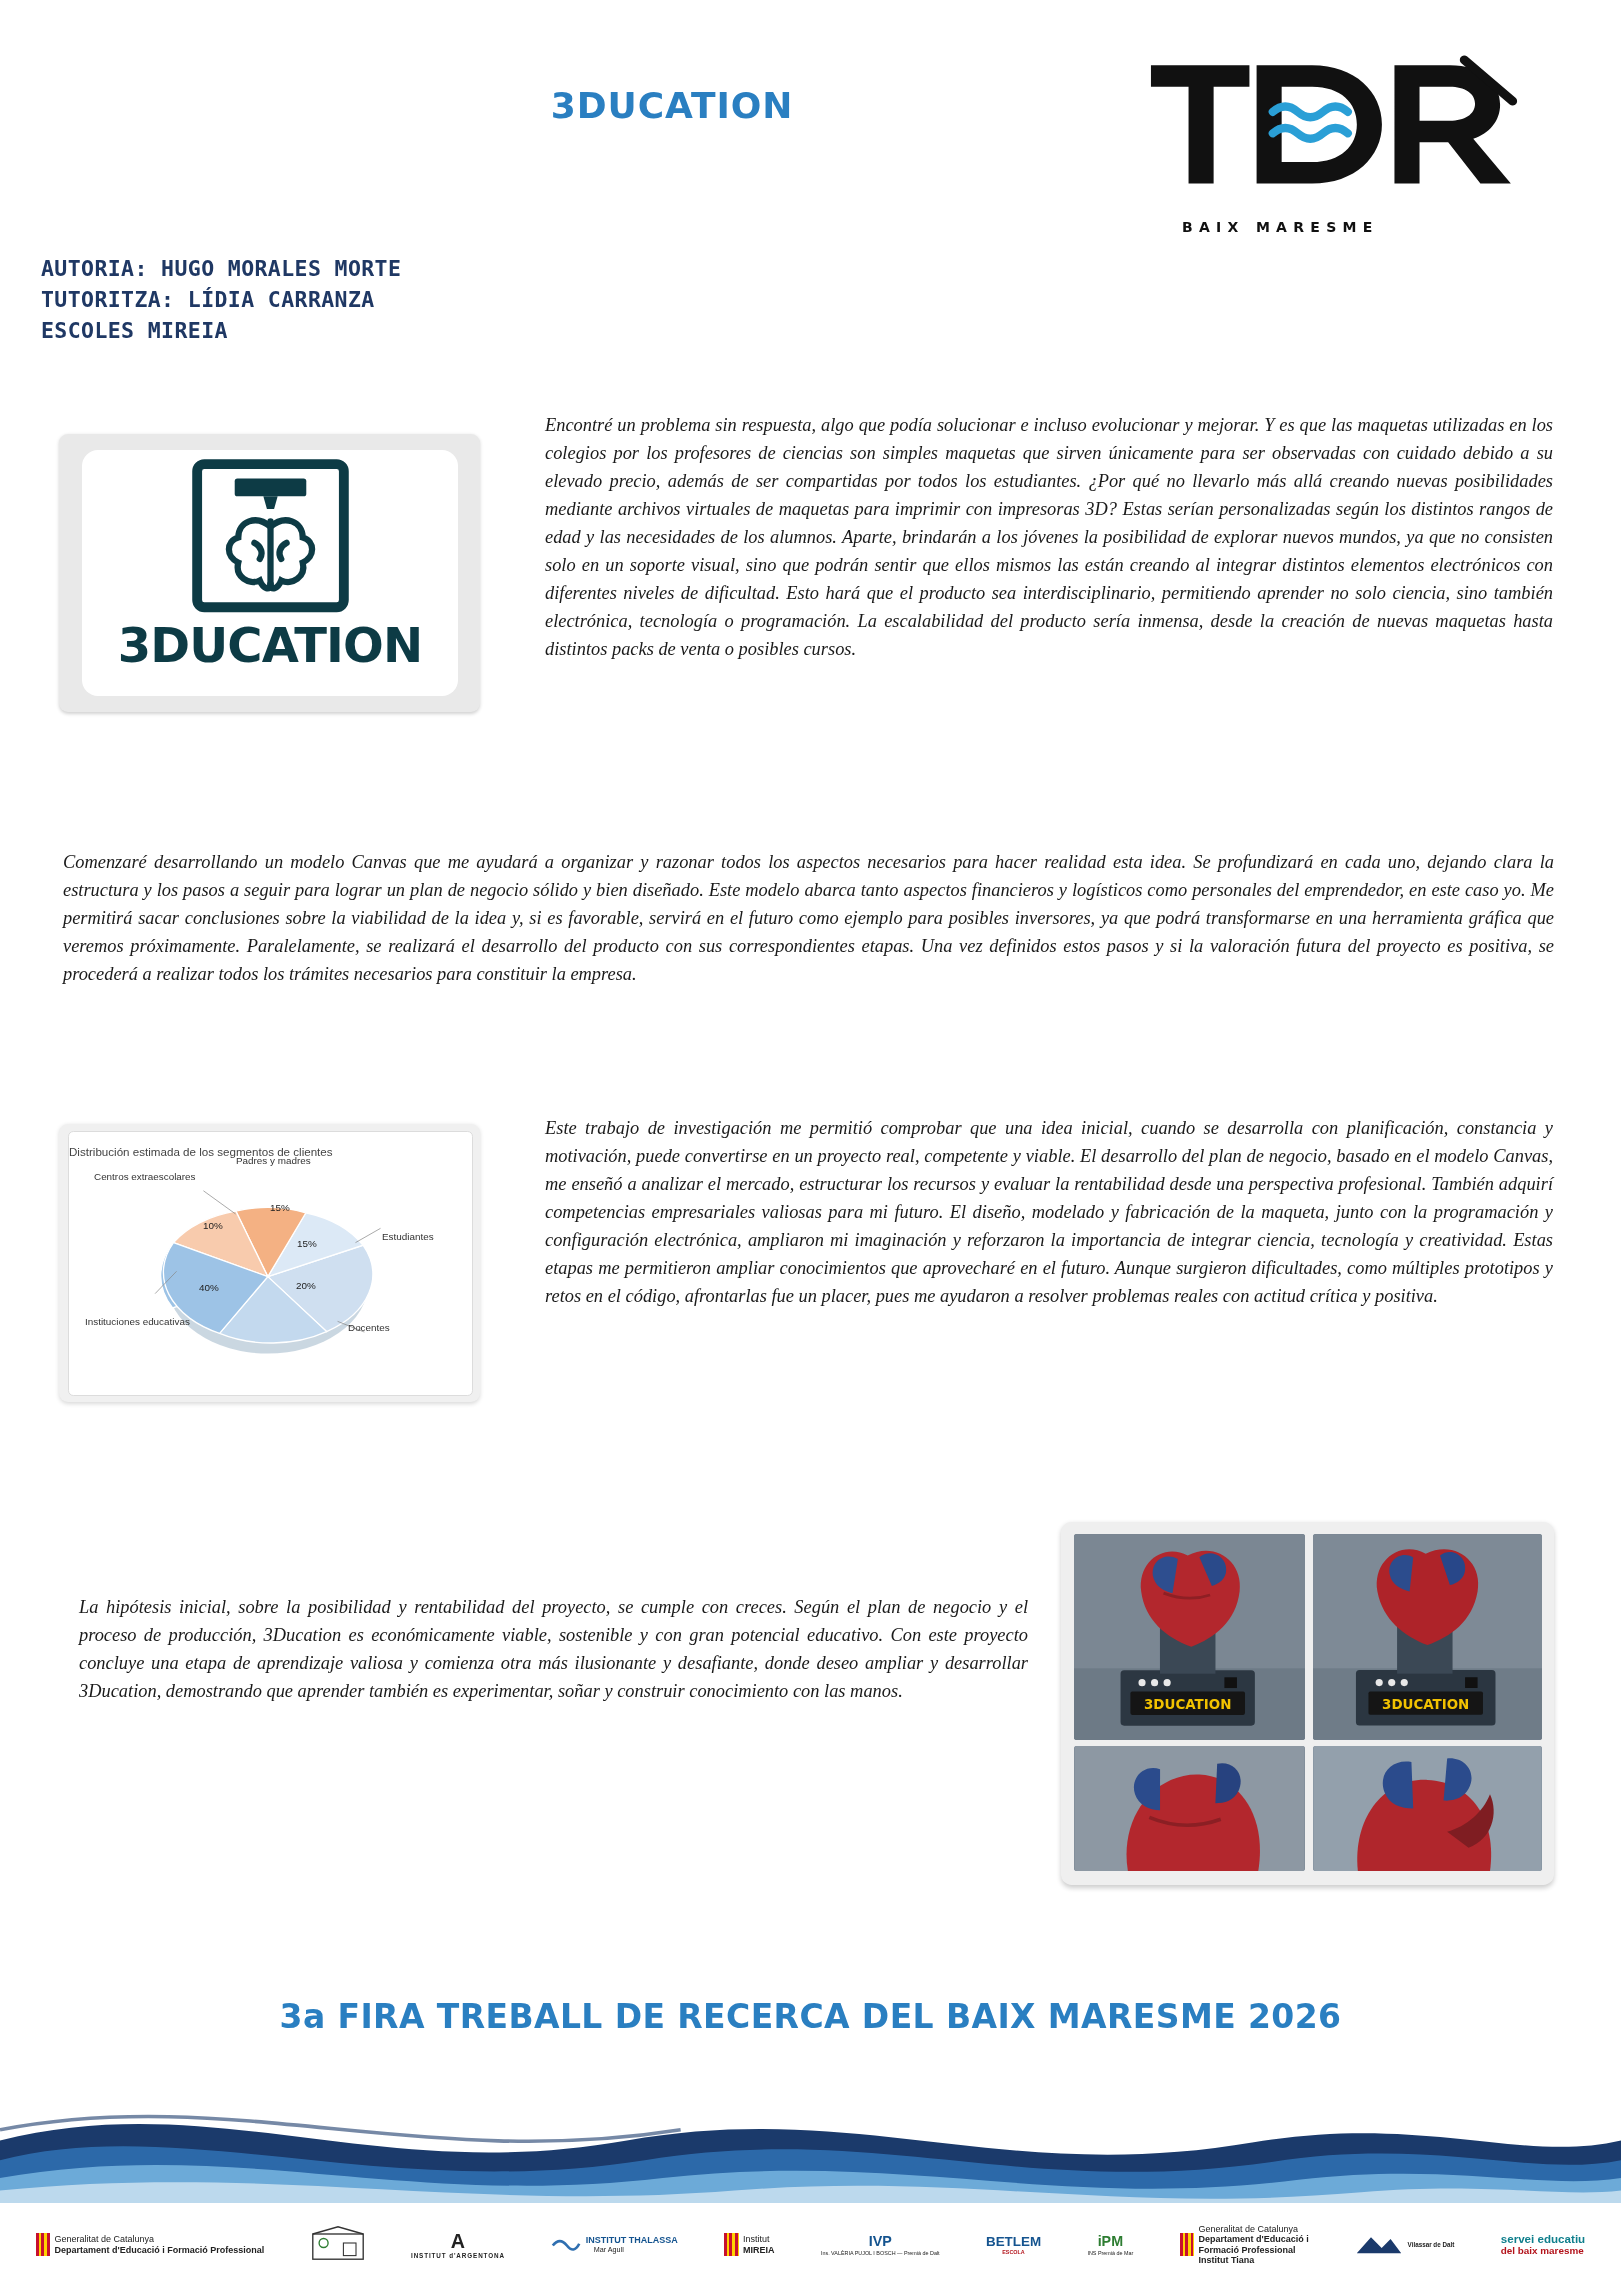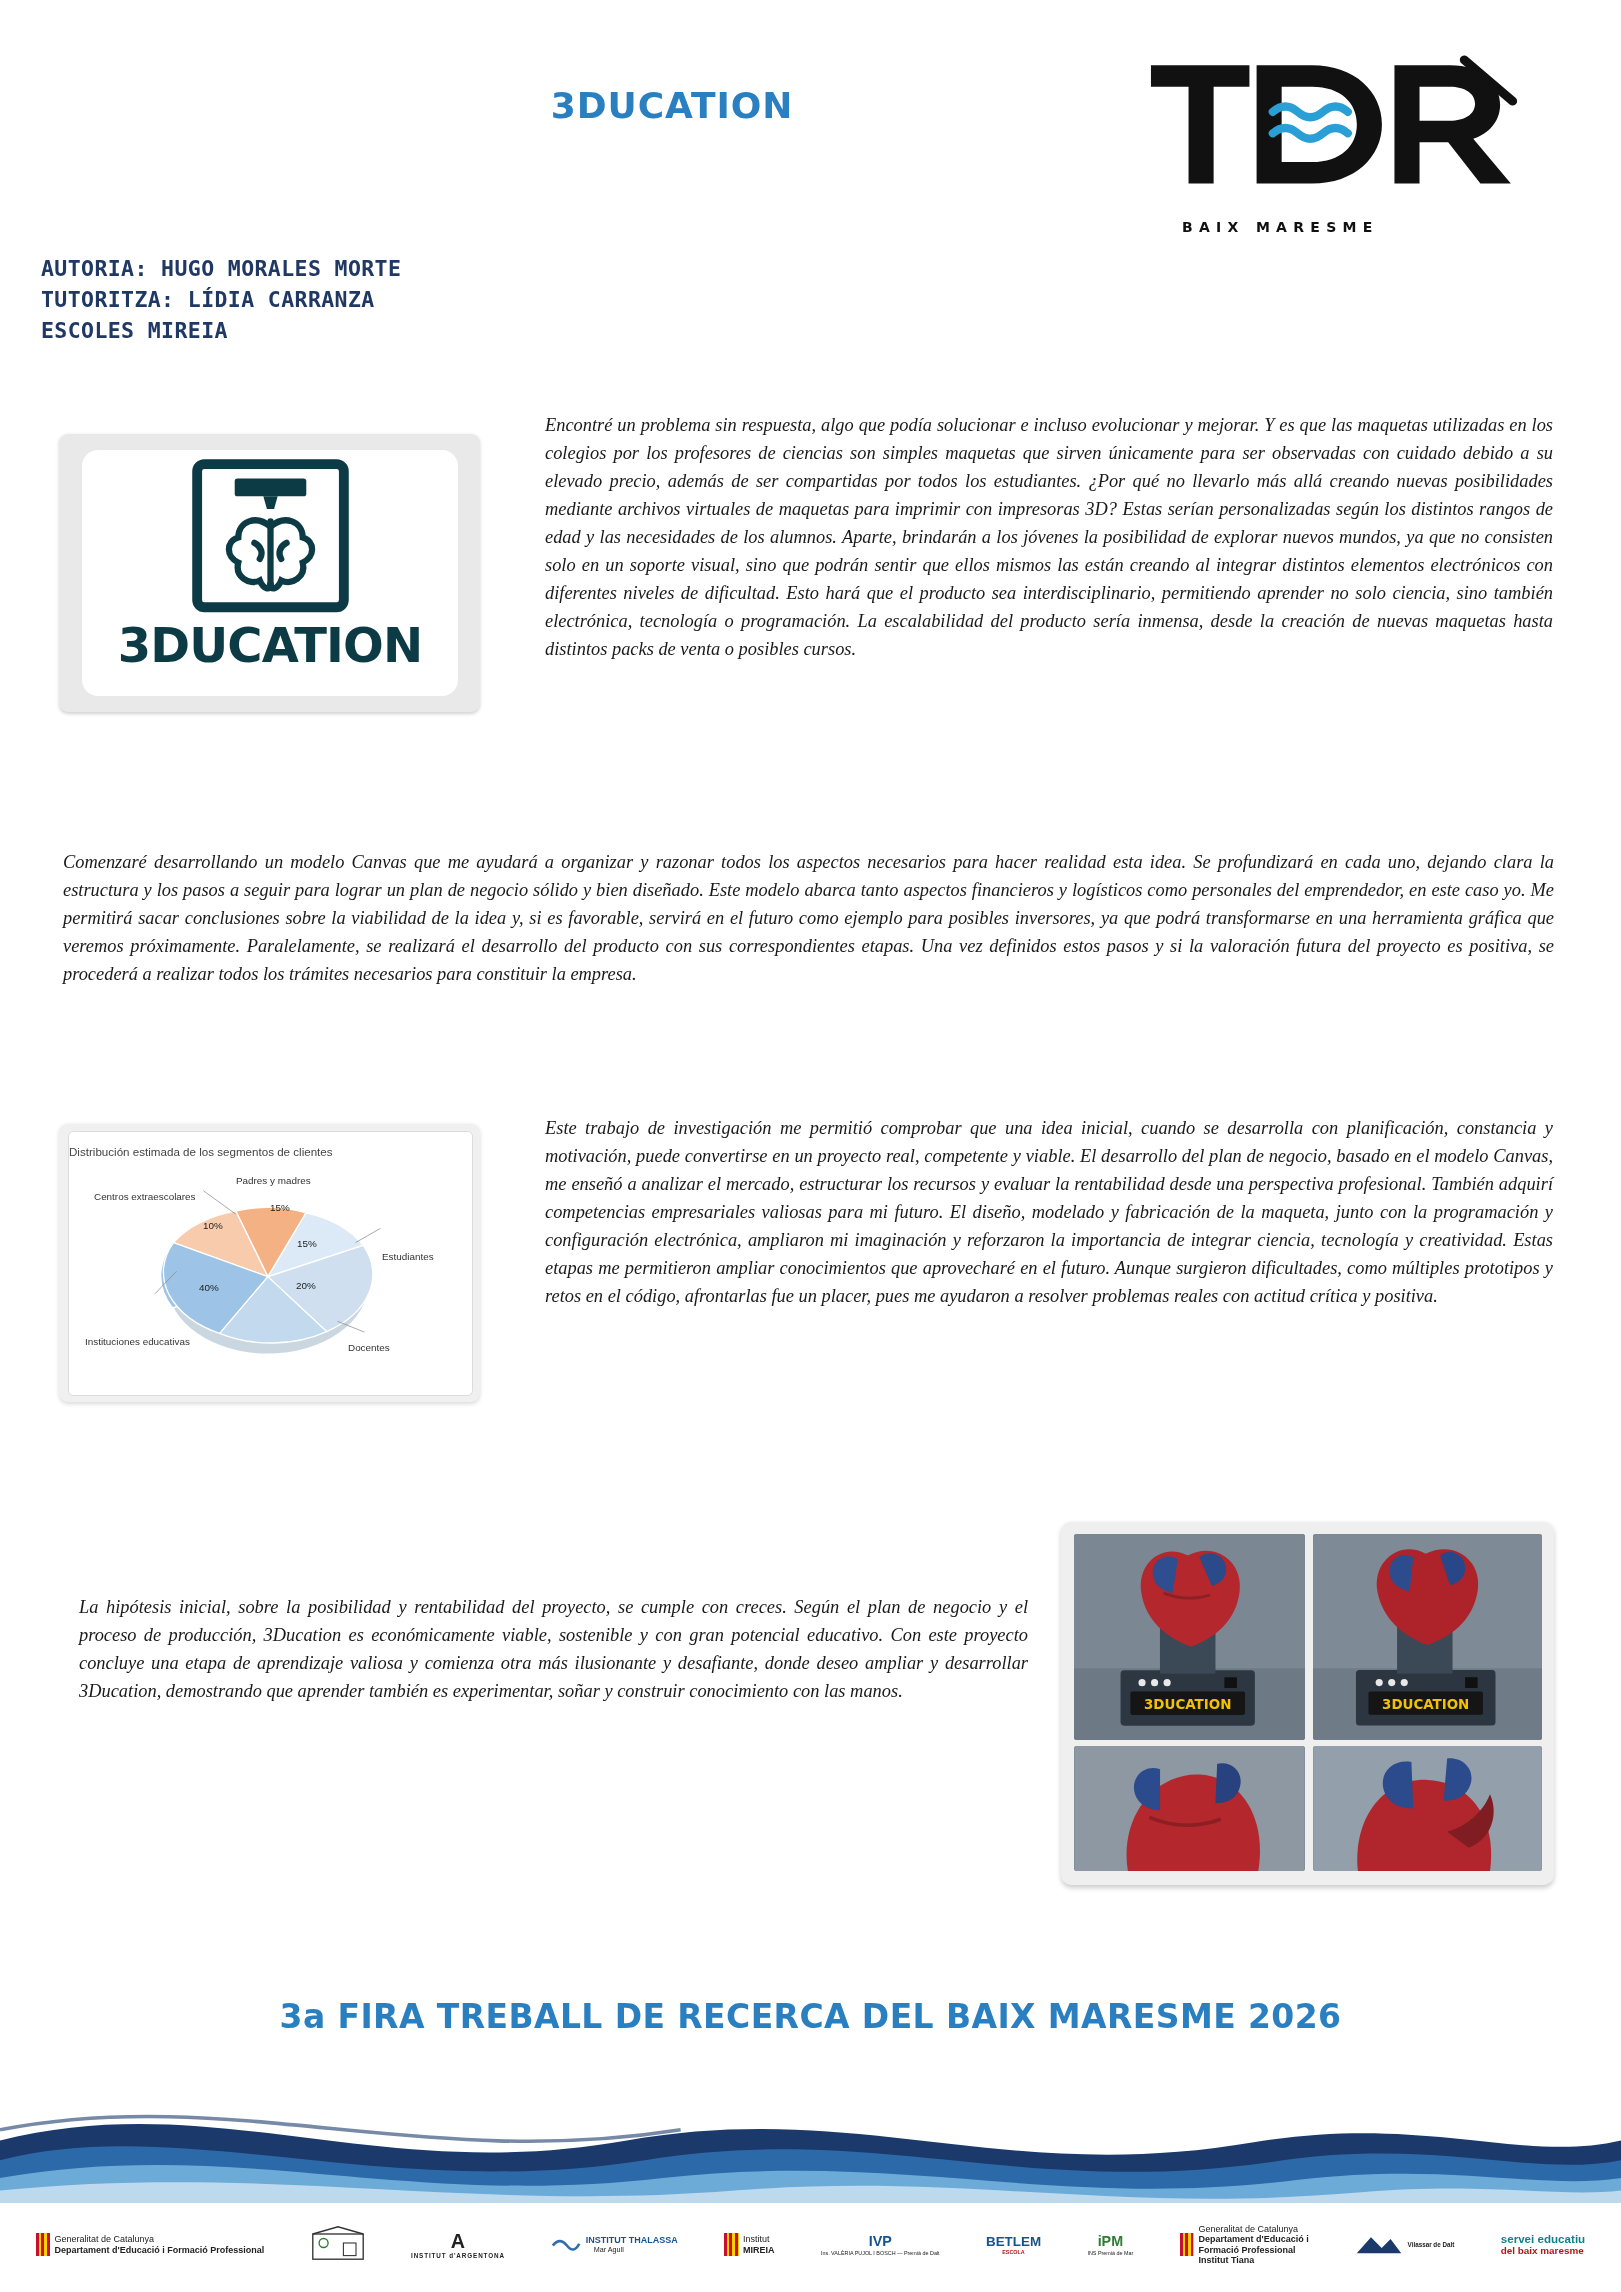--- a/index.html
+++ b/index.html
@@ -65,21 +65,20 @@
     background:#fff;border:0.9px solid #dcdcdc;border-radius:5.4px;overflow:hidden;
   }
   .chart-title{
     position:absolute;left:0;top:13px;width:447px;text-align:left;
     font-family:"Liberation Sans",sans-serif;font-size:11.6px;color:#444;font-style:normal;
   }
   .chart-svg{position:absolute;left:0;top:23px;}
   .chart-lbl{
     position:absolute;font-family:"Liberation Sans",sans-serif;font-size:9.9px;color:#333;
     white-space:nowrap;
-    margin-top:20px;
   }
   .slice-lbl{
     position:absolute;font-family:"Liberation Sans",sans-serif;font-size:9.9px;color:#222;
   }
 
   
   .photos{
     position:absolute;left:1061px;top:1522px;width:493px;height:363px;
     background:#efefef;border-radius:10.7px;box-shadow:0 2.7px 5.4px rgba(0,0,0,.2);
   }

